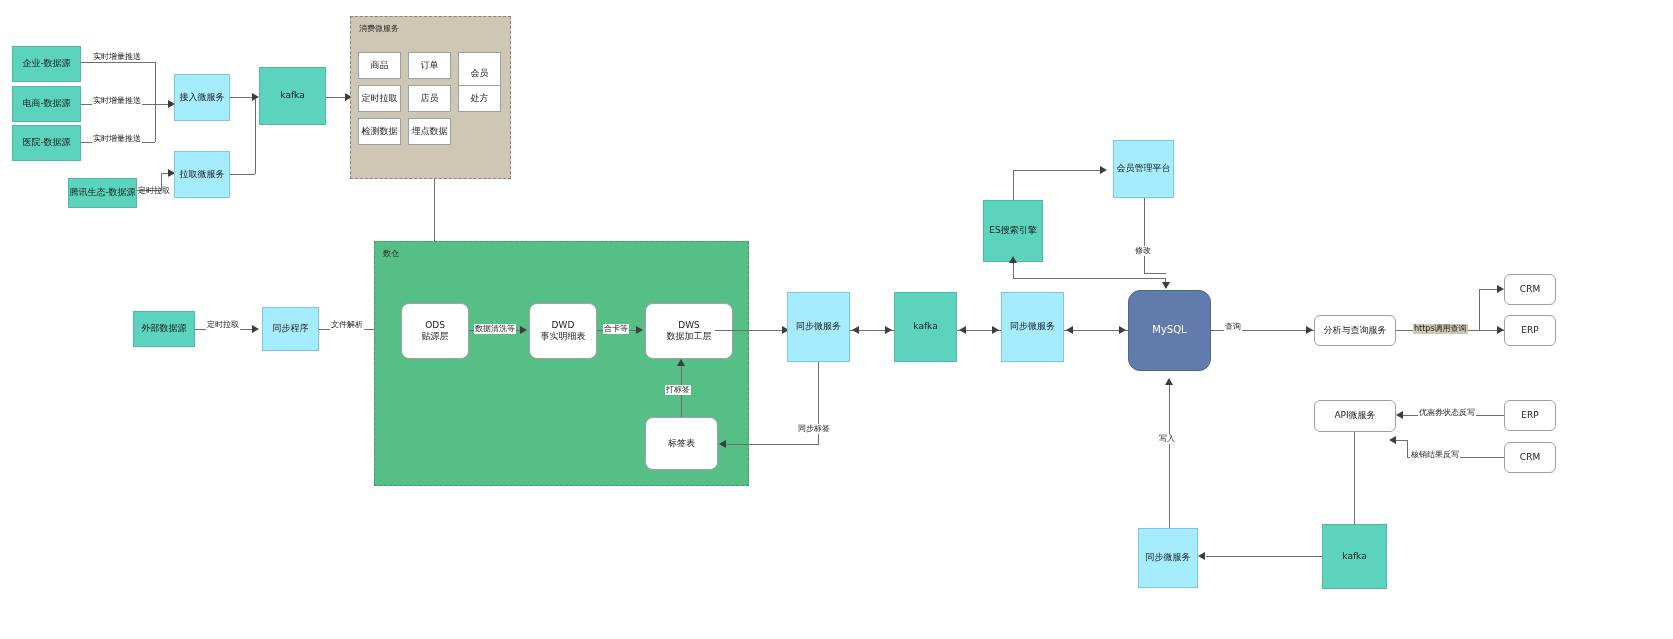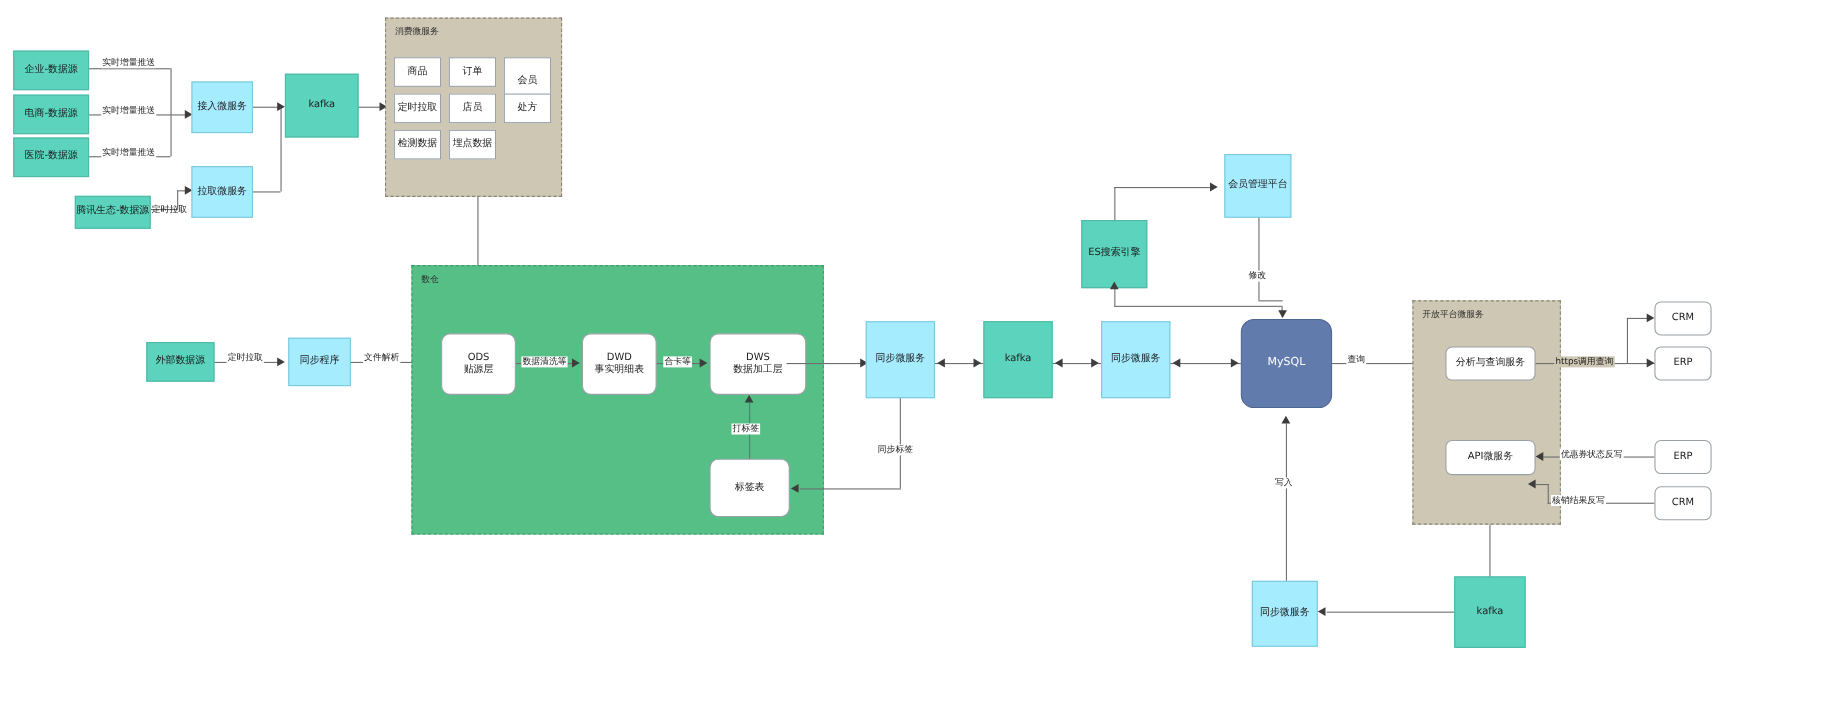--- a/index.html
+++ b/index.html
@@ -170,21 +170,21 @@
   <div class="line h" style="left:715px;top:330px;width:68px;"></div>
   <div class="arrow ar-right" style="left:782px;top:326px;"></div>
 
   <div class="node n-blue" style="left:787px;top:292px;width:63px;height:70px;">
     <span>同步微服务</span>
   </div>
 
   <div class="line v" style="left:818px;top:362px;height:82px;"></div>
   <div class="line h" style="left:727px;top:444px;width:92px;"></div>
   <div class="arrow ar-left" style="left:719px;top:440px;"></div>
-  <div class="elabel" style="left:797px;top:404px;">同步标签</div>
+  <div class="elabel" style="left:797px;top:424px;">同步标签</div>
 
   <div class="line h" style="left:850px;top:330px;width:44px;"></div>
   <div class="arrow ar-right" style="left:885px;top:326px;"></div>
   <div class="arrow ar-left" style="left:852px;top:326px;"></div>
 
   <div class="node n-green" style="left:894px;top:292px;width:63px;height:70px;">
     <span>kafka</span>
   </div>
 
   <div class="line h" style="left:957px;top:330px;width:44px;"></div>
@@ -236,23 +236,20 @@
     <span>同步微服务</span>
   </div>
   <div class="node n-green" style="left:1322px;top:524px;width:65px;height:65px;">
     <span>kafka</span>
   </div>
   <div class="line h" style="left:1206px;top:556px;width:116px;"></div>
   <div class="arrow ar-left" style="left:1198px;top:552px;"></div>
 
   <div class="line v" style="left:1354px;top:432px;height:92px;"></div>
 
-  <div class="group g-tan" style="left:1284px;top:273px;width:135px;height:204px;">
-    <div class="group-title">开放平台微服务</div>
-  </div>
   <div class="node n-white n-round-sm" style="left:1314px;top:315px;width:82px;height:31px;">
     <span>分析与查询服务</span>
   </div>
   <div class="node n-white n-round-sm" style="left:1314px;top:400px;width:82px;height:32px;">
     <span>API微服务</span>
   </div>
 
   <div class="line h" style="left:1396px;top:330px;width:110px;"></div>
   <div class="line v" style="left:1479px;top:289px;height:41px;"></div>
   <div class="line h" style="left:1479px;top:289px;width:19px;"></div>

